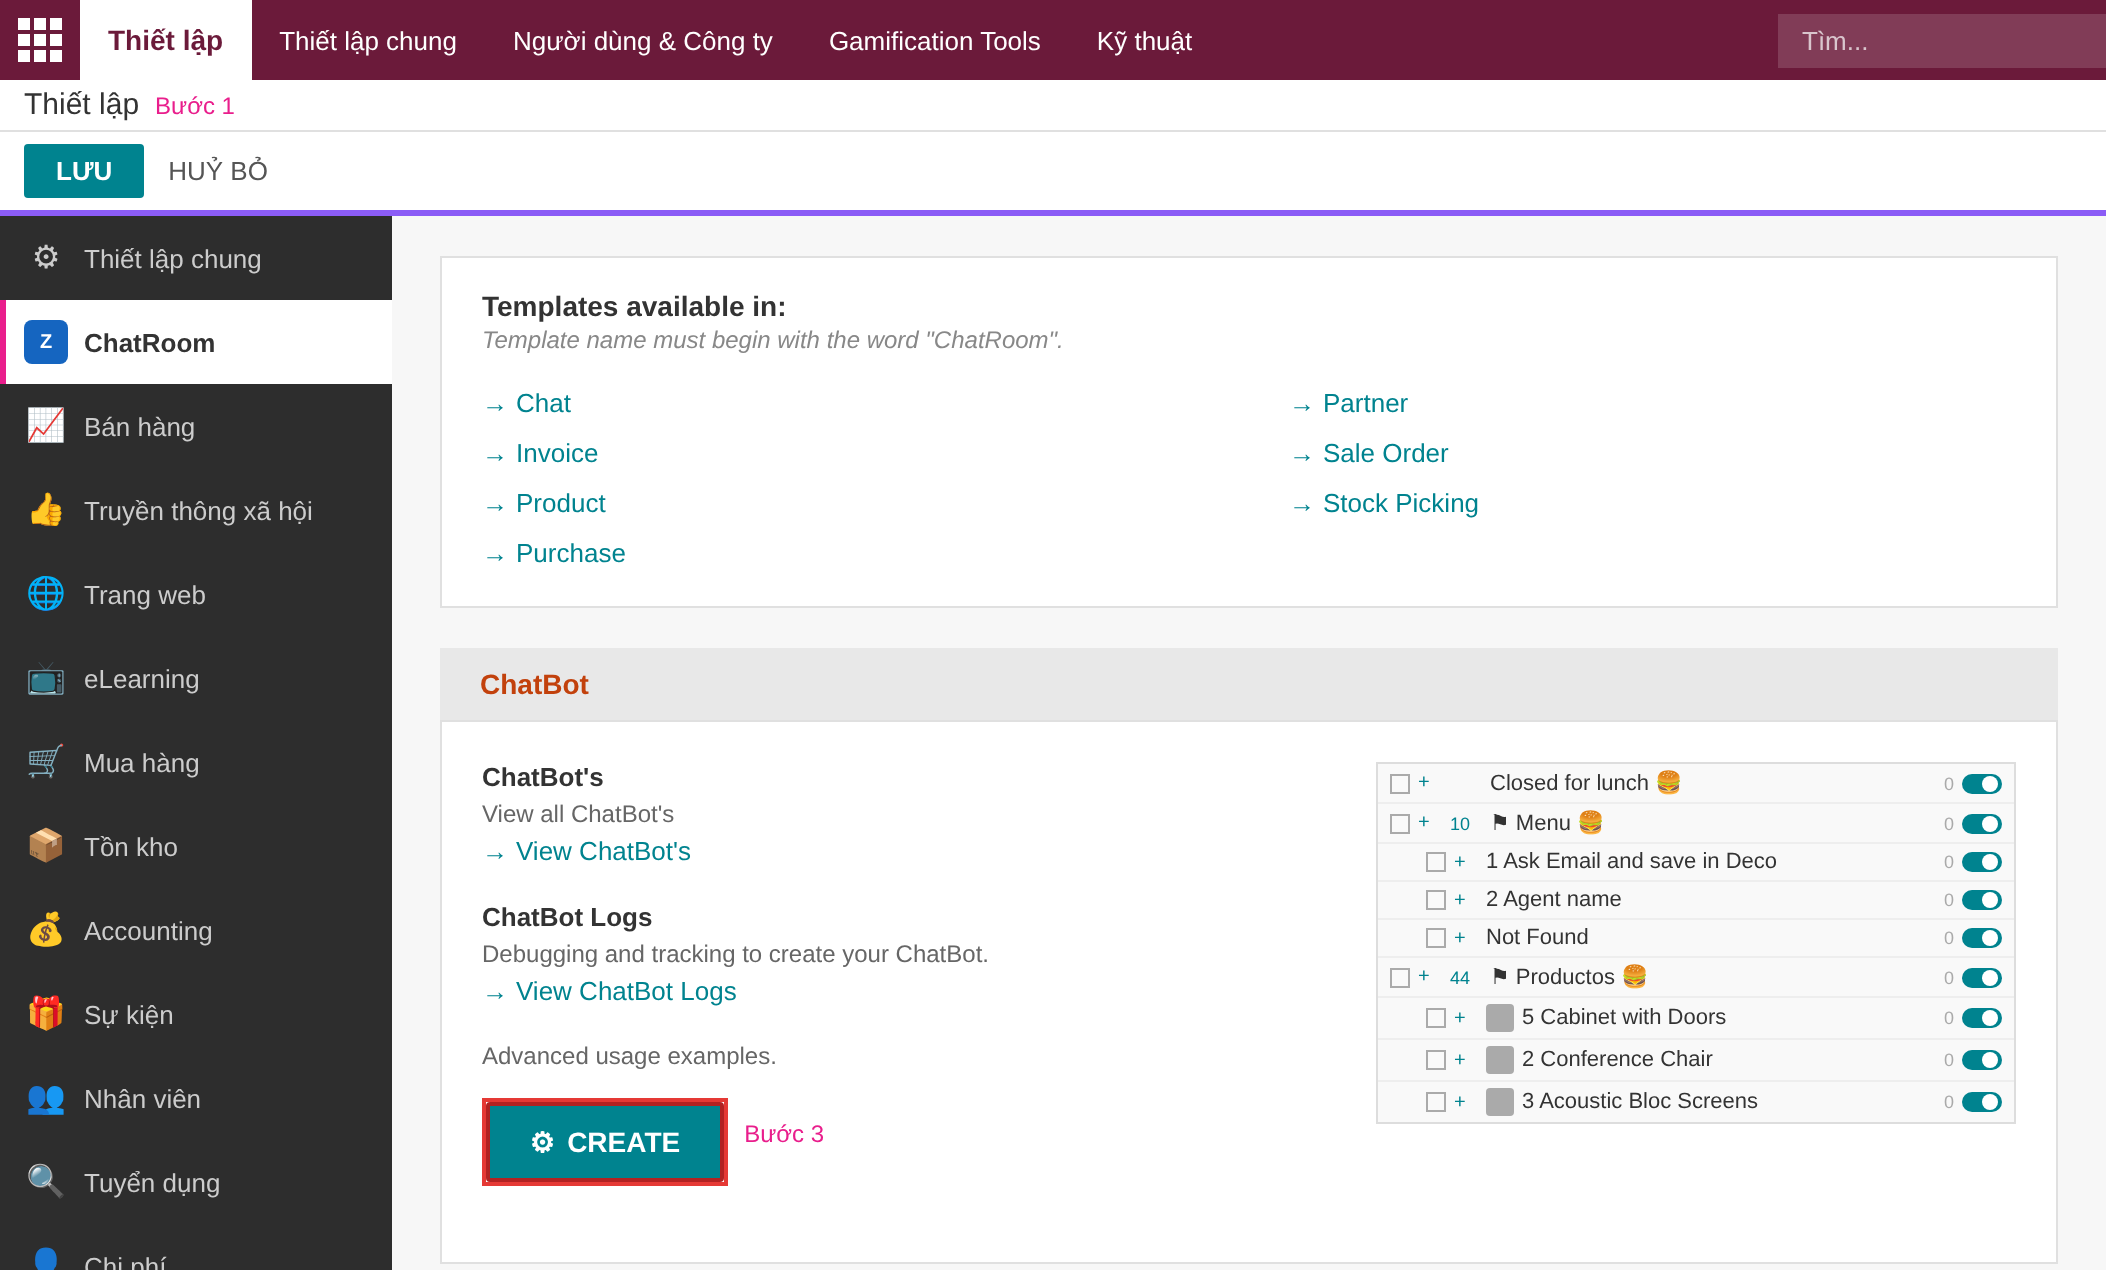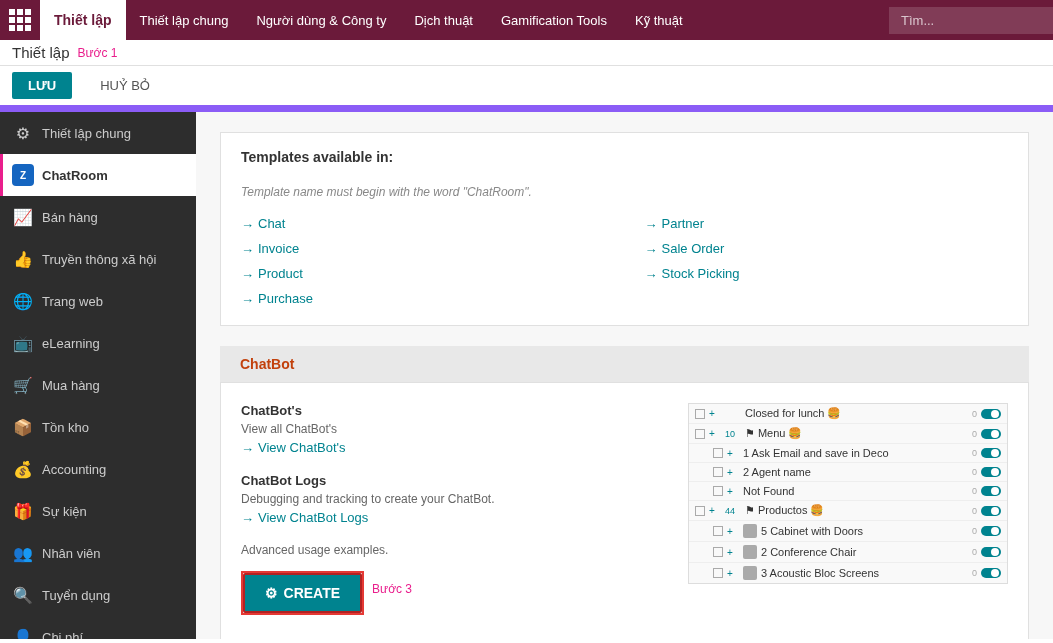--- a/index.html
+++ b/index.html
@@ -73,22 +73,22 @@
       color: #e91e8c;
       font-size: 12px;
       margin-left: 8px;
     }
 
     
     .action-bar {
       display: flex;
       align-items: center;
       padding: 6px 12px;
-      gap: 24px;
-      border-bottom: 7px solid #8b5cf6;
+      gap: 8px;
+      border-bottom: 3px solid #8b5cf6;
       background: #fff;
     }
     .btn-luu {
       background: #00838f;
       color: #fff;
       border: none;
       padding: 6px 16px;
       font-size: 13px;
       font-weight: bold;
       cursor: pointer;
@@ -166,21 +166,21 @@
 
     .templates-section {
       background: #fff;
       border: 1px solid #e0e0e0;
       padding: 16px 20px;
       margin-bottom: 20px;
     }
     .templates-title {
       font-size: 14px;
       font-weight: bold;
-      margin-bottom: 20px;
+      margin-bottom: 2px;
     }
     .templates-note {
       color: #888;
       font-style: italic;
       font-size: 12px;
       margin-bottom: 14px;
     }
     .templates-grid {
       display: grid;
       grid-template-columns: 1fr 1fr;
@@ -319,21 +319,20 @@
         <span></span>
         <span></span>
       <span></span>
         <span></span>
         <span></span>
     </div>
   </div>
   <div class="top-nav-active">Thiết lập</div>
   <div class="top-nav-item">Thiết lập chung</div>
   <div class="top-nav-item">Người dùng &amp; Công ty</div>
-  <div class="top-nav-item">Dịch thuật</div>
   <div class="top-nav-item">Gamification Tools</div>
   <div class="top-nav-item">Kỹ thuật</div>
   <input class="top-nav-search" type="text" placeholder="Tìm..." style="">
 </nav>
 
 <div class="breadcrumb-bar">
   <span class="page-title-main">Thiết lập</span>
   <span class="step-label">Bước 1</span>
 </div>
 

